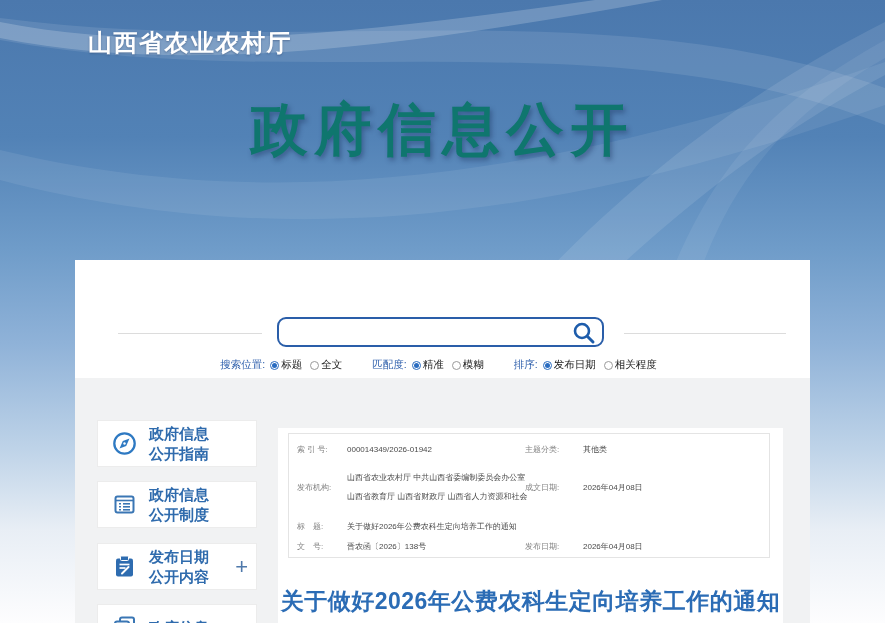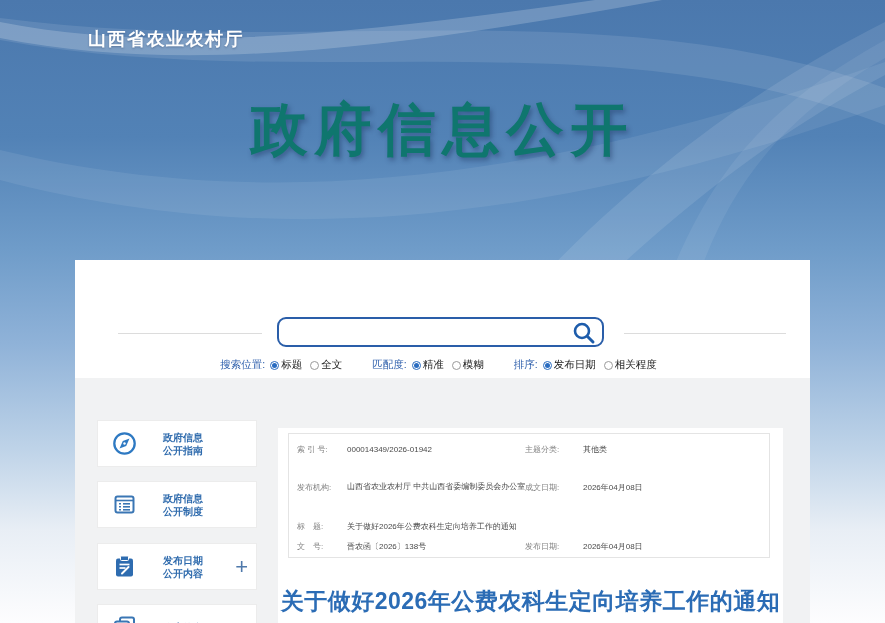--- a/index.html
+++ b/index.html
@@ -5,21 +5,21 @@
   html,body{margin:0;padding:0;}
   body{
     width:885px;height:623px;overflow:hidden;position:relative;
     font-family:"Liberation Sans","DejaVu Sans",sans-serif;
     background:linear-gradient(to bottom,#4b78ad 0%,#5282b6 22%,#6f9cc9 40%,#8fb2d8 55%,#bed3e8 72%,#e8eef5 85%,#fdfdfe 100%);
   }
   .ribbons{position:absolute;left:0;top:0;width:885px;height:300px;pointer-events:none;}
   .site-name{
     position:absolute;left:88px;top:27px;color:#ffffff;
     font-family:"Liberation Serif","DejaVu Serif",serif;
-    font-size:18px;font-weight:bold;letter-spacing:1.5px;
+    font-size:24px;font-weight:bold;letter-spacing:1.5px;
     text-shadow:0 1px 2px rgba(20,40,80,.35);
   }
   .page-title{
     position:absolute;left:0;right:0;top:92px;text-align:center;
     color:#0f766e;font-size:57px;font-weight:bold;letter-spacing:7px;
     text-shadow:2px 3px 5px rgba(15,35,75,.38);
   }
   .panel{
     position:absolute;left:75px;top:260px;width:735px;height:363px;
     background:#15803d;overflow:hidden;
@@ -54,21 +54,21 @@
     content:"";position:absolute;left:1px;top:1px;width:5px;height:5px;border-radius:50%;background:#2a6cc0;
   }
   
   .panel-body{position:absolute;left:0;top:118px;width:735px;height:245px;background:#f1f2f3;}
   .sidebar-card{
     position:absolute;left:22px;width:160px;height:47px;background:#fff;
     border:1px solid #ececec;box-sizing:border-box;display:flex;align-items:center;cursor:pointer;
   }
   .sidebar-card .icon{width:27px;height:27px;margin-left:13px;flex:0 0 27px;}
   .sidebar-card .lbl{
-    margin-left:25px;font-size:10px;line-height:1.3;color:#2f6bad;font-weight:600;
+    margin-left:11px;font-size:15px;line-height:1.3;color:#2f6bad;font-weight:600;
   }
   .expand{
     position:absolute;right:8px;top:50%;transform:translateY(-50%);
     font-size:22px;font-weight:300;color:#4f79ab;line-height:1;
   }
   .content-card{
     position:absolute;left:203px;top:50px;width:505px;height:340px;background:#ffffff;
   }
   
   .meta-table{
@@ -221,20 +221,21 @@
         <div class="mrow rA">
           <span class="mlabel">索 引 号:</span>
           <span class="mval1">000014349/2026-01942</span>
           <span class="mlabel2">主题分类:</span>
           <span class="mval2">其他类</span>
         </div>
         <div class="mrow rB">
           <span class="mlabel">发布机构:</span>
           <span class="mval1 issuer-lines">
             <div>山西省农业农村厅 中共山西省委编制委员会办公室</div>
+            <div>山西省教育厅 山西省财政厅 山西省人力资源和社会</div>
           </span>
           <span class="mlabel2">成文日期:</span>
           <span class="mval2">2026年04月08日</span>
         </div>
         <div class="mrow rC">
           <span class="mlabel">标　题:</span>
           <span class="mval-span">关于做好2026年公费农科生定向培养工作的通知</span>
         </div>
         <div class="mrow rD">
           <span class="mlabel">文　号:</span>

